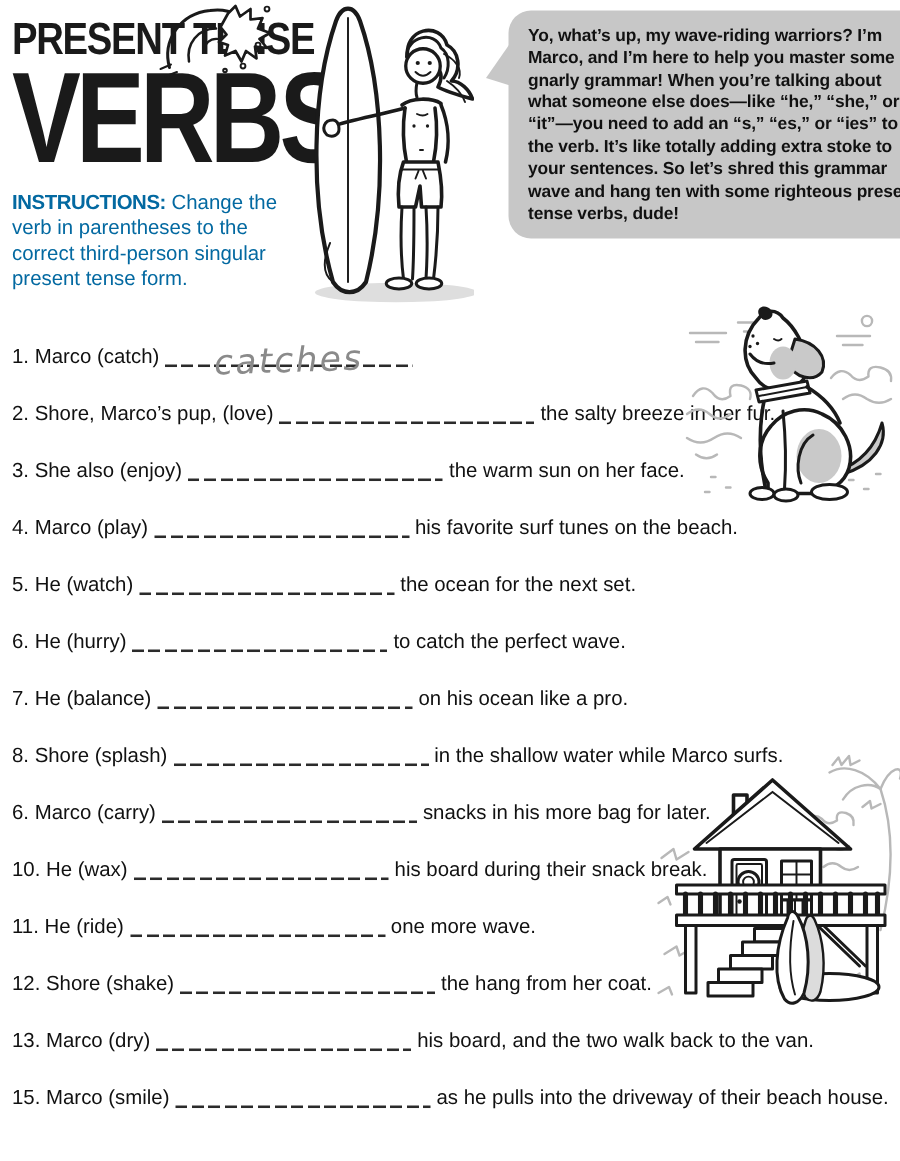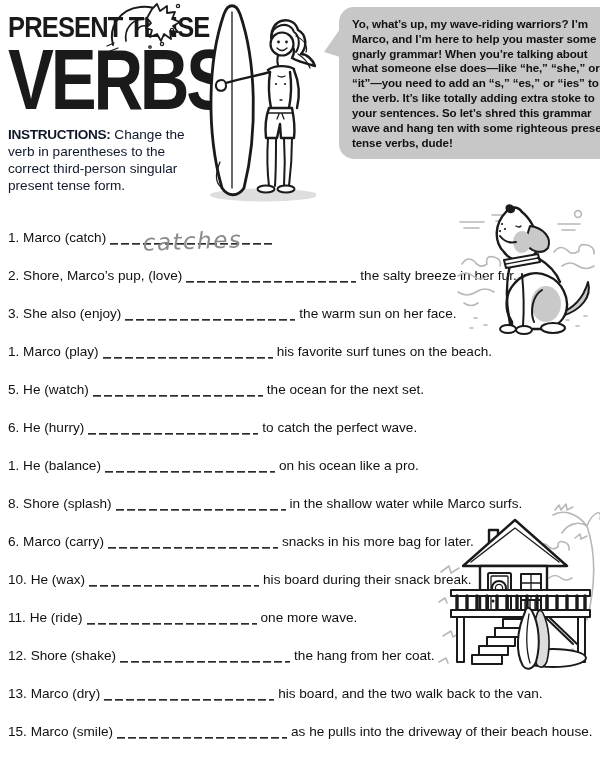--- a/index.html
+++ b/index.html
@@ -38,21 +38,21 @@
     content:"";position:absolute;left:-15px;top:22px;width:16px;height:28px;
     background:var(--bubble);
     clip-path:polygon(100% 0,0 82%,100% 100%);
   }
   .bubble p{
     font-size:11.6px;font-weight:700;line-height:1.28;color:#111;
     letter-spacing:-0.1px;
   }
   .instructions{
     position:absolute;left:8px;top:127px;width:202px;
-    font-size:13.6px;line-height:1.24;color:#0f172a;
+    font-size:13.6px;line-height:1.24;color:#0369a1;
   }
   .instructions b{font-weight:700;letter-spacing:-0.3px;}
   
   .questions{position:absolute;left:8px;top:230px;width:588px;}
   .q{height:38px;font-size:13.6px;line-height:16px;color:#111;white-space:nowrap;overflow:visible;}
   .blank{
     display:inline-block;width:170px;height:15px;vertical-align:-3px;margin:0 4px;
     background-image:repeating-linear-gradient(to right,var(--line) 0 8px,transparent 8px 11px);
     background-position:0 100%;background-size:100% 1.7px;background-repeat:no-repeat;
     position:relative;
@@ -147,33 +147,33 @@
 
   <div class="q">
     <span>2. Shore, Marco’s pup, (love)</span><span class="blank"></span><span>the salty breeze in her fur.</span>
   </div>
 
   <div class="q">
     <span>3. She also (enjoy)</span><span class="blank"></span><span>the warm sun on her face.</span>
   </div>
 
   <div class="q">
-    <span>1. Marco (play)</span><span class="blank"></span><span>his favorite surf tunes on the beach.</span>
+    <span>4. Marco (play)</span><span class="blank"></span><span>his favorite surf tunes on the beach.</span>
   </div>
 
   <div class="q">
     <span>5. He (watch)</span><span class="blank"></span><span>the ocean for the next set.</span>
   </div>
 
   <div class="q">
     <span>6. He (hurry)</span><span class="blank"></span><span>to catch the perfect wave.</span>
   </div>
 
   <div class="q">
-    <span>1. He (balance)</span><span class="blank"></span><span>on his ocean like a pro.</span>
+    <span>7. He (balance)</span><span class="blank"></span><span>on his ocean like a pro.</span>
   </div>
 
   <div class="q">
     <span>8. Shore (splash)</span><span class="blank"></span><span>in the shallow water while Marco surfs.</span>
   </div>
 
   <div class="q">
     <span>6. Marco (carry)</span><span class="blank"></span><span>snacks in his more bag for later.</span>
   </div>
 

